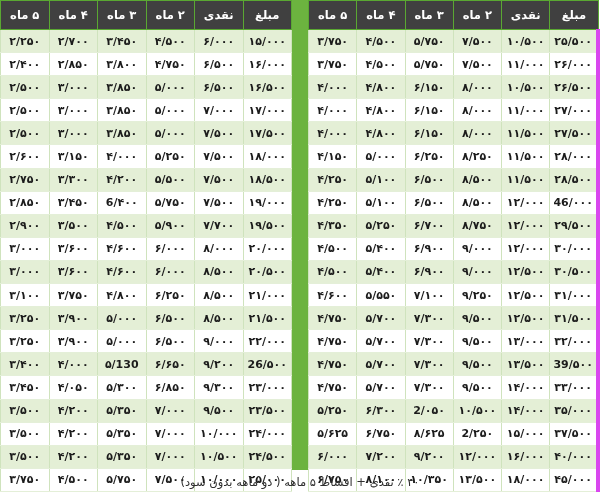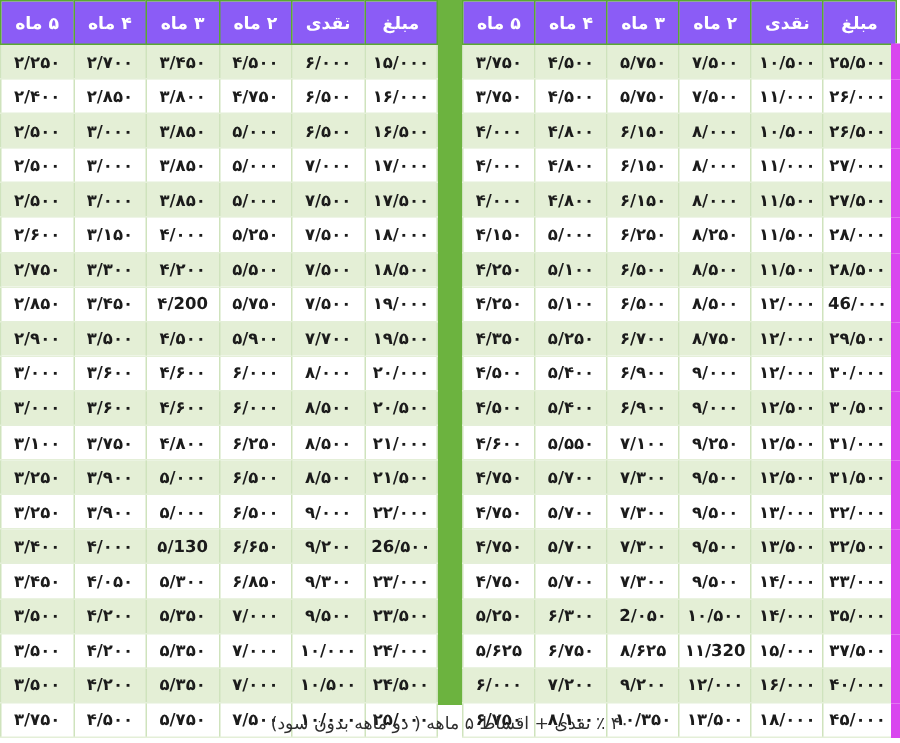--- a/index.html
+++ b/index.html
@@ -47,21 +47,21 @@
 
   table.pricing {
     width: 100%;
     height: 100%;
     border-collapse: collapse;
     table-layout: fixed;
     direction: rtl;
   }
 
   table.pricing thead th {
-    background: #8b5cf6;
+    background: #404040;
     color: #ffffff;
     font-size: 11.5px;
     font-weight: bold;
     height: 28px;
     text-align: center;
     vertical-align: middle;
     border: 1px solid #5aa832;
     padding: 0;
     letter-spacing: 0;
     margin-top: 18px;
@@ -88,21 +88,21 @@
     background: #ffffff;
   }
 
   
   table.pricing tbody td.amount {
     font-weight: bold;
   }
 
   
   .table-block.left-block table.pricing tbody td:first-child {
-    border-right: 6px solid #d946ef;
+    border-right: 4px solid #d946ef;
   }
   .table-block.left-block table.pricing tbody td:last-child {
     border-left: 1px solid #cfe3bd;
   }
 
   .footer-note {
     width: 600px;
     height: 25px;
     line-height: 25px;
     text-align: center;
@@ -238,21 +238,21 @@
             </tr>
             <tr class="even">
               <td class="amount">۳۲/۰۰۰</td>
               <td>۱۳/۰۰۰</td>
               <td>۹/۵۰۰</td>
               <td>۷/۳۰۰</td>
               <td>۵/۷۰۰</td>
               <td>۴/۷۵۰</td>
             </tr>
             <tr class="odd">
-              <td class="amount">۳۲/۵۰۰</td>
+              <td class="amount">39/۵۰۰</td>
               <td>۱۳/۵۰۰</td>
               <td>۹/۵۰۰</td>
               <td>۷/۳۰۰</td>
               <td>۵/۷۰۰</td>
               <td>۴/۷۵۰</td>
             </tr>
             <tr class="even">
               <td class="amount">۳۳/۰۰۰</td>
               <td>۱۴/۰۰۰</td>
               <td>۹/۵۰۰</td>
@@ -264,21 +264,21 @@
               <td class="amount">۳۵/۰۰۰</td>
               <td>۱۴/۰۰۰</td>
               <td>۱۰/۵۰۰</td>
               <td>2/۰۵۰</td>
               <td>۶/۳۰۰</td>
               <td>۵/۲۵۰</td>
             </tr>
             <tr class="even">
               <td class="amount">۳۷/۵۰۰</td>
               <td>۱۵/۰۰۰</td>
-              <td>۱۱/320</td>
+              <td>2/۲۵۰</td>
               <td>۸/۶۲۵</td>
               <td>۶/۷۵۰</td>
               <td>۵/۶۲۵</td>
             </tr>
             <tr class="odd">
               <td class="amount">۴۰/۰۰۰</td>
               <td>۱۶/۰۰۰</td>
               <td>۱۲/۰۰۰</td>
               <td>۹/۲۰۰</td>
               <td>۷/۲۰۰</td>
@@ -364,21 +364,21 @@
               <td>۷/۵۰۰</td>
               <td>۵/۵۰۰</td>
               <td>۴/۲۰۰</td>
               <td>۳/۳۰۰</td>
               <td>۲/۷۵۰</td>
             </tr>
             <tr class="even">
               <td class="amount">۱۹/۰۰۰</td>
               <td>۷/۵۰۰</td>
               <td>۵/۷۵۰</td>
-              <td>۴/200</td>
+              <td>6/۴۰۰</td>
               <td>۳/۴۵۰</td>
               <td>۲/۸۵۰</td>
             </tr>
             <tr class="odd">
               <td class="amount">۱۹/۵۰۰</td>
               <td>۷/۷۰۰</td>
               <td>۵/۹۰۰</td>
               <td>۴/۵۰۰</td>
               <td>۳/۵۰۰</td>
               <td>۲/۹۰۰</td>

